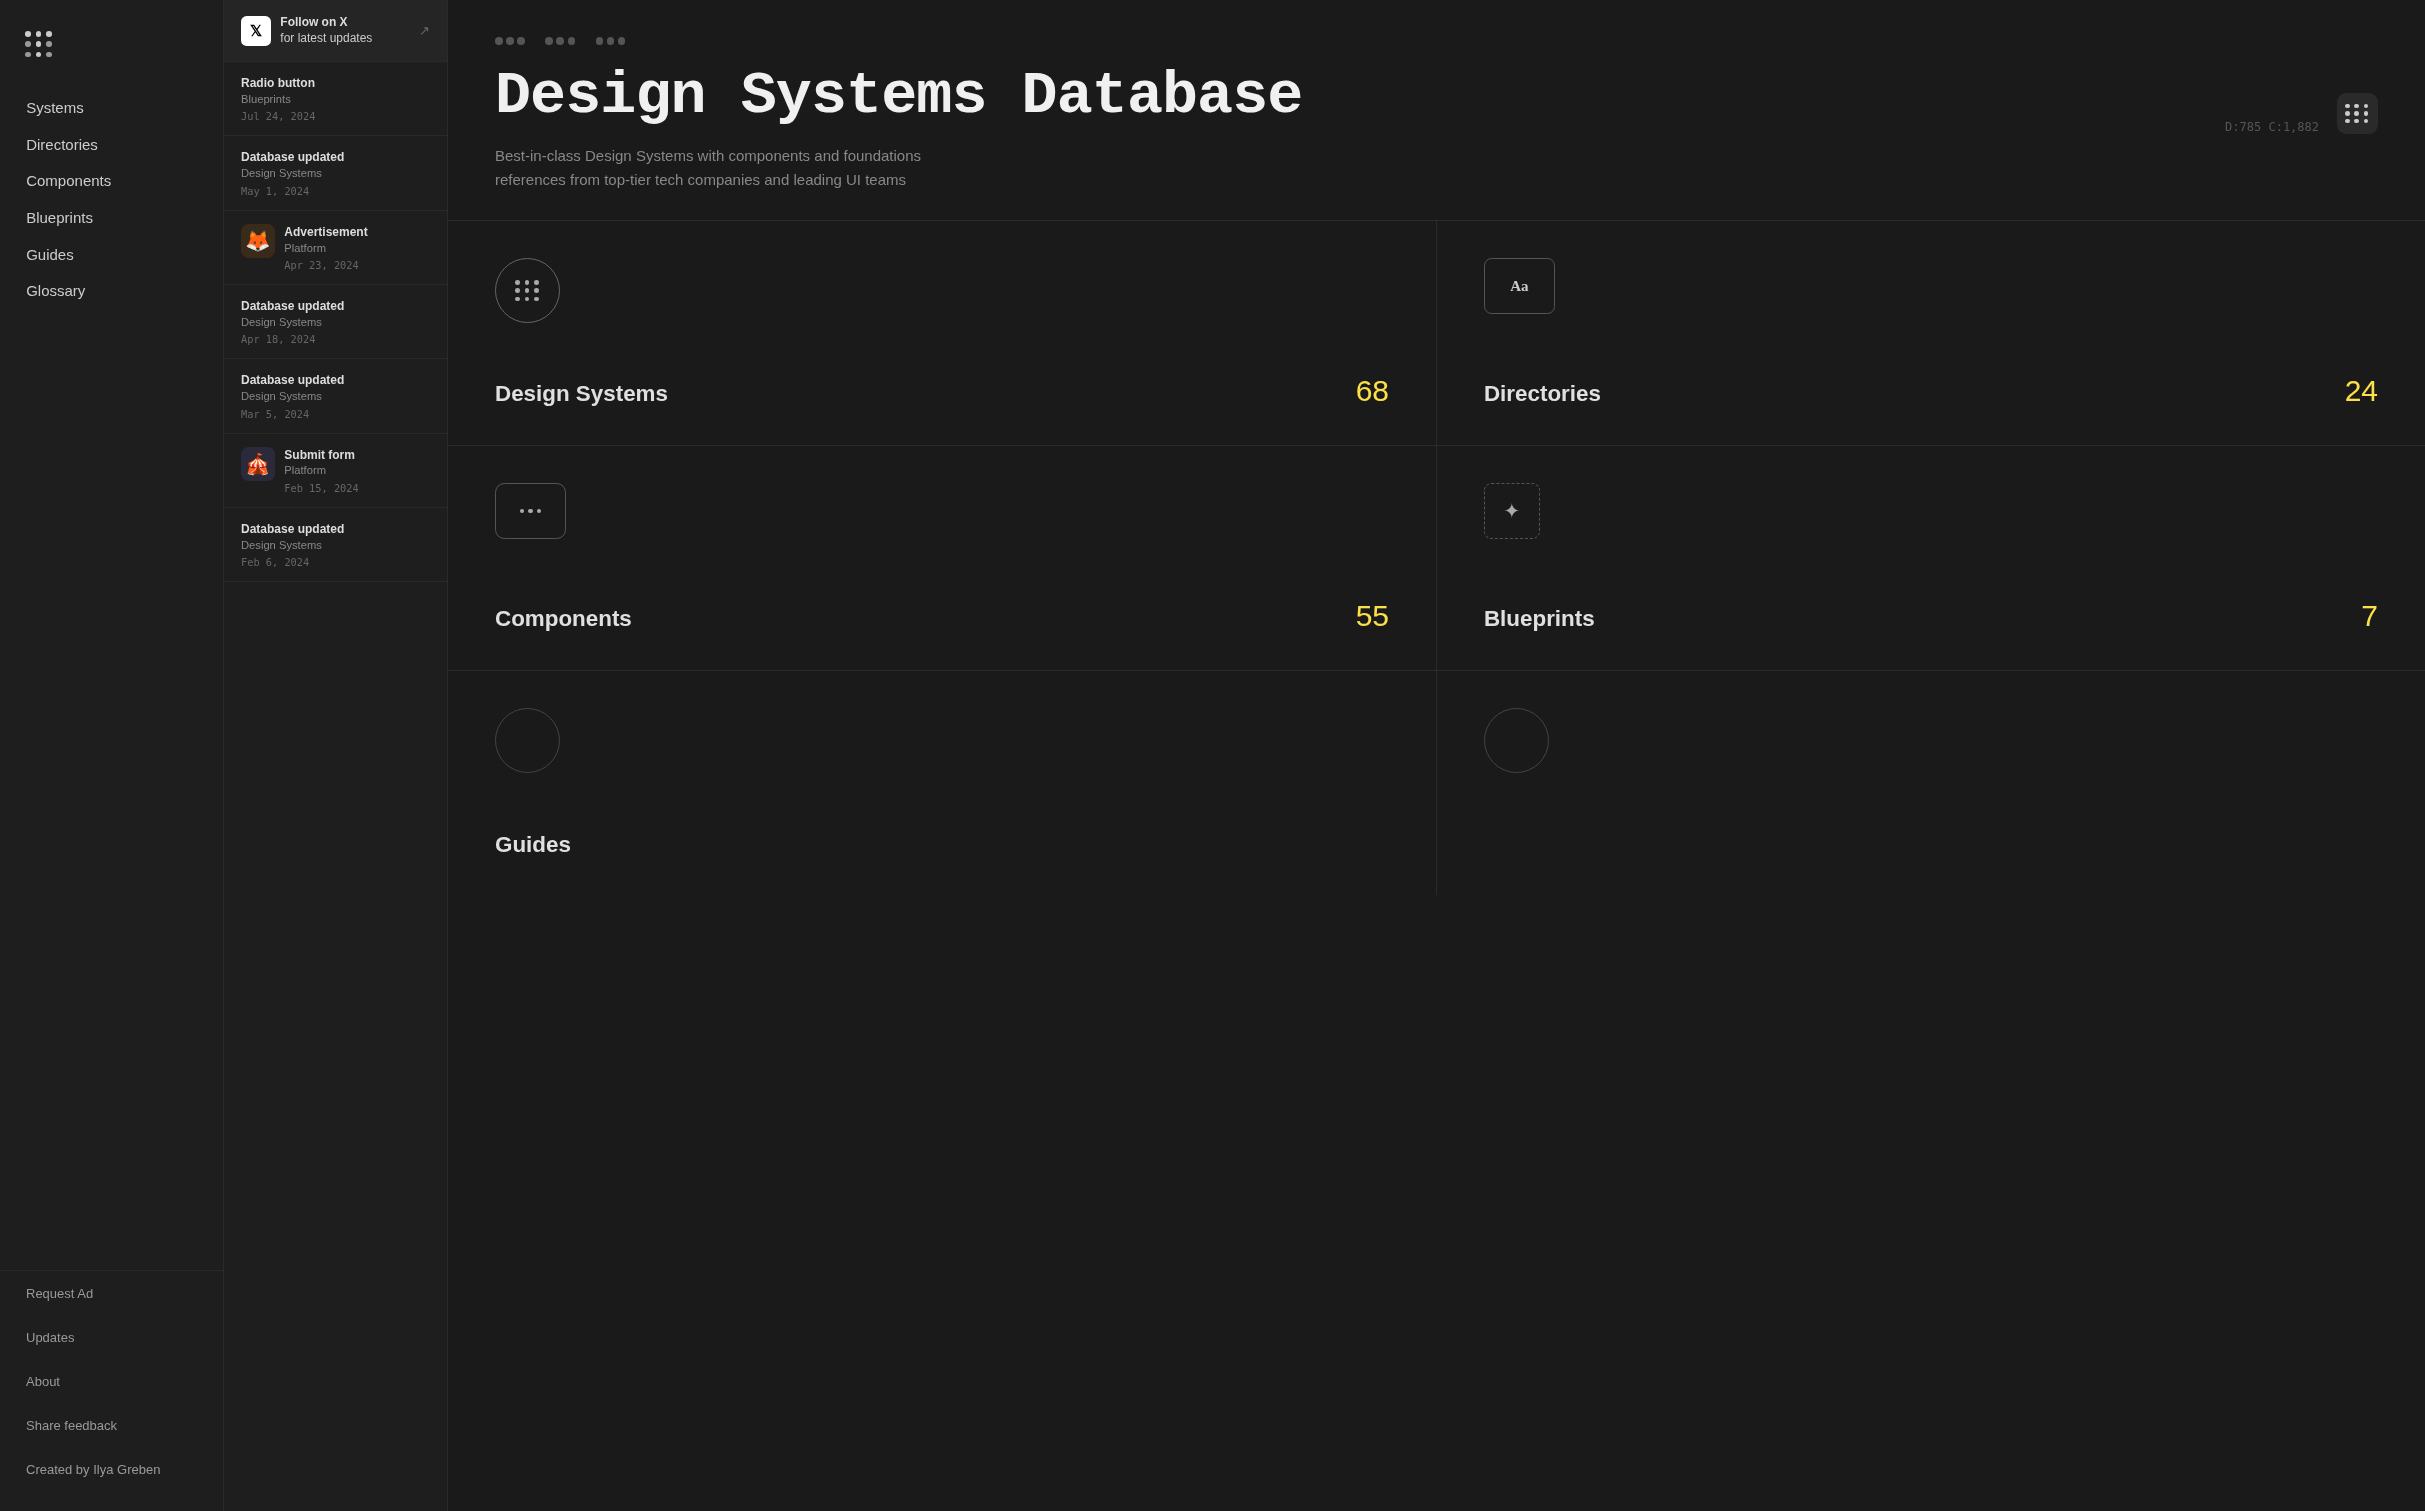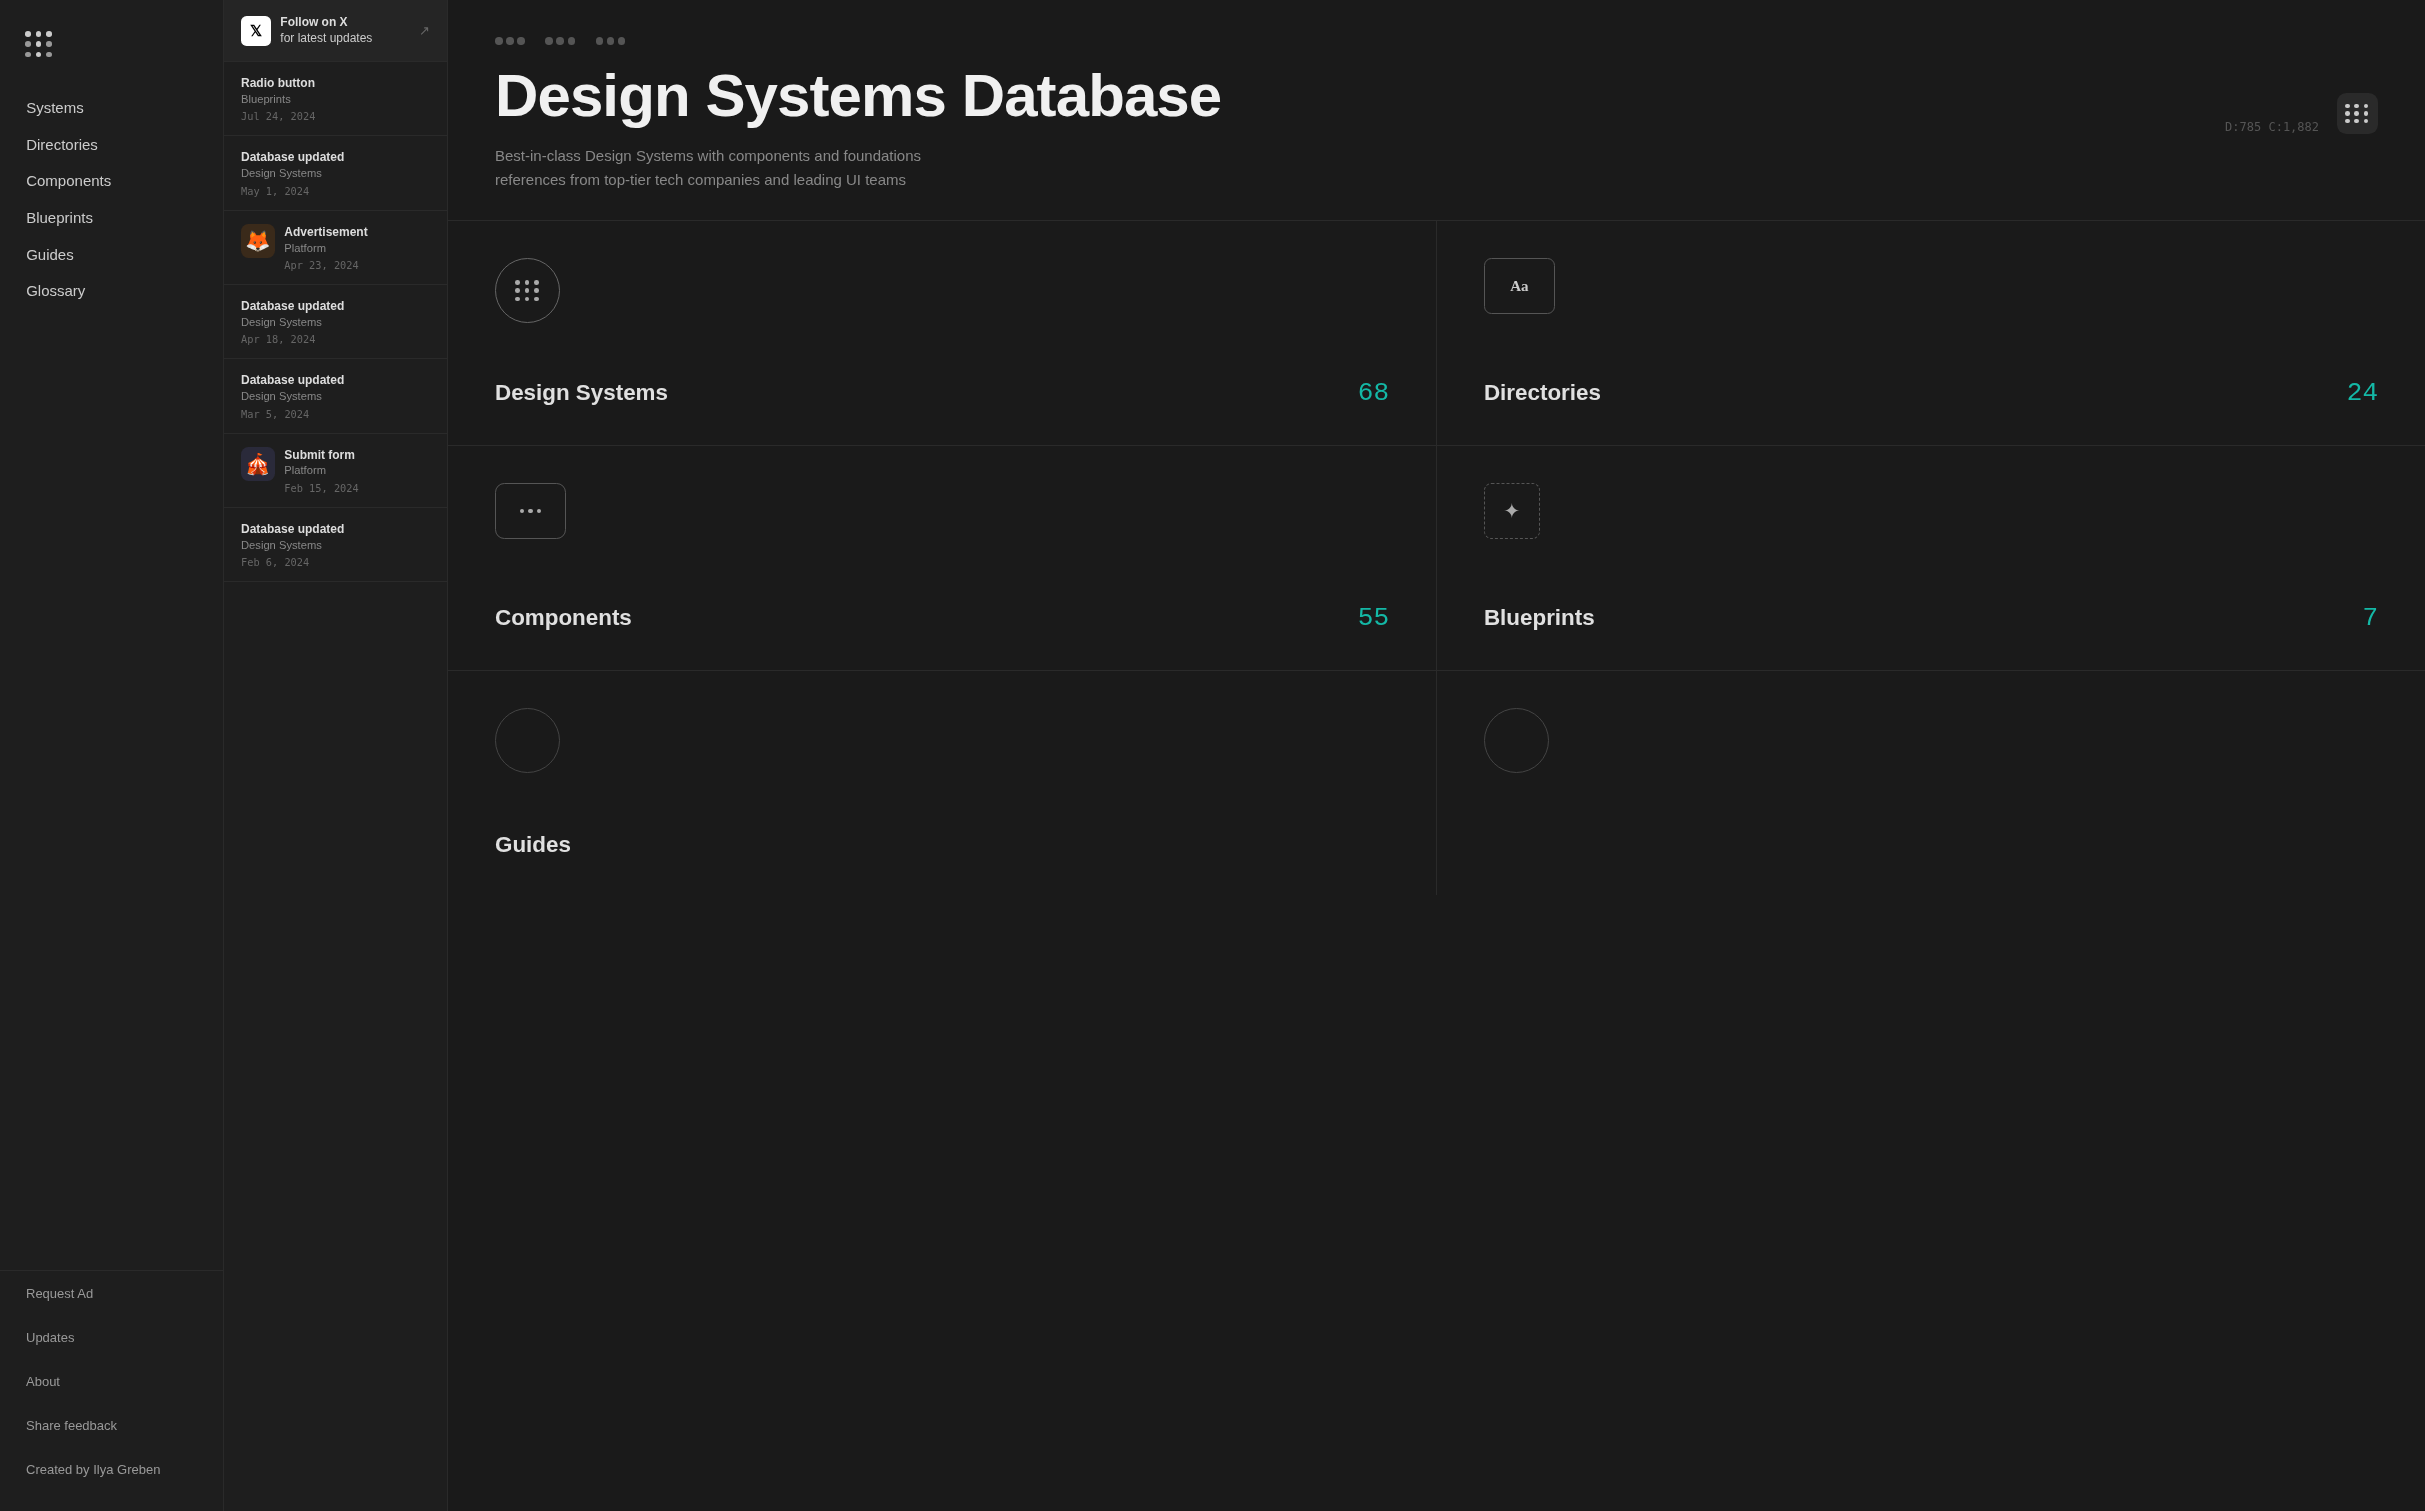--- a/index.html
+++ b/index.html
@@ -183,20 +183,21 @@
       display: flex;
       gap: 3.7px;
     }
 
     .page-title {
       font-size: 60px;
       font-weight: 800;
       color: #f0f0f0;
       line-height: 1.1;
       letter-spacing: -0.9px;
+      font-family: Liberation Mono, monospace;
     }
     .page-description {
       font-size: 15px;
       color: #888;
       margin-top: 15px;
       line-height: 1.6;
       max-width: 485px;
     }
     .page-stats {
       font-size: 12px;
@@ -267,24 +268,23 @@
       align-items: baseline;
       justify-content: space-between;
       margin-top: auto;
     }
     .card-label {
       font-size: 22.4px;
       font-weight: 600;
       color: #e0e0e0;
     }
     .card-count {
-      font-size: 26px;
+      font-size: 30px;
       font-weight: 300;
-      color: #14b8a6;
-      font-family: Liberation Mono, monospace;
+      color: #fde047;
     }
 
     
     .grid-btn {
       width: 41px;
       height: 41px;
       background: #2a2a2a;
       border-radius: 9.3px;
       display: flex;
       align-items: center;

